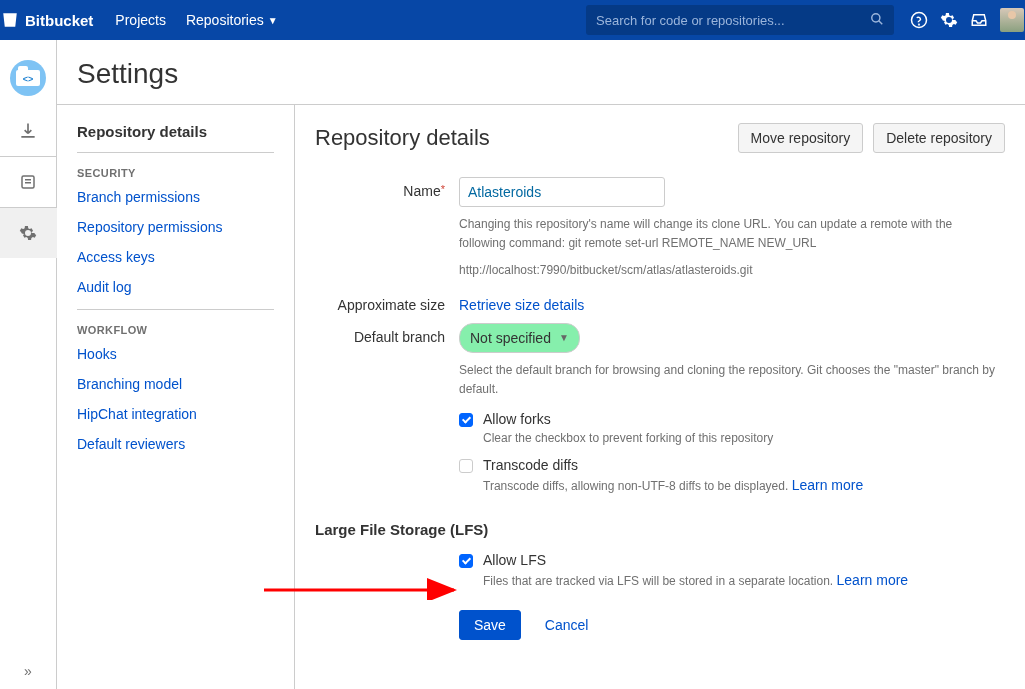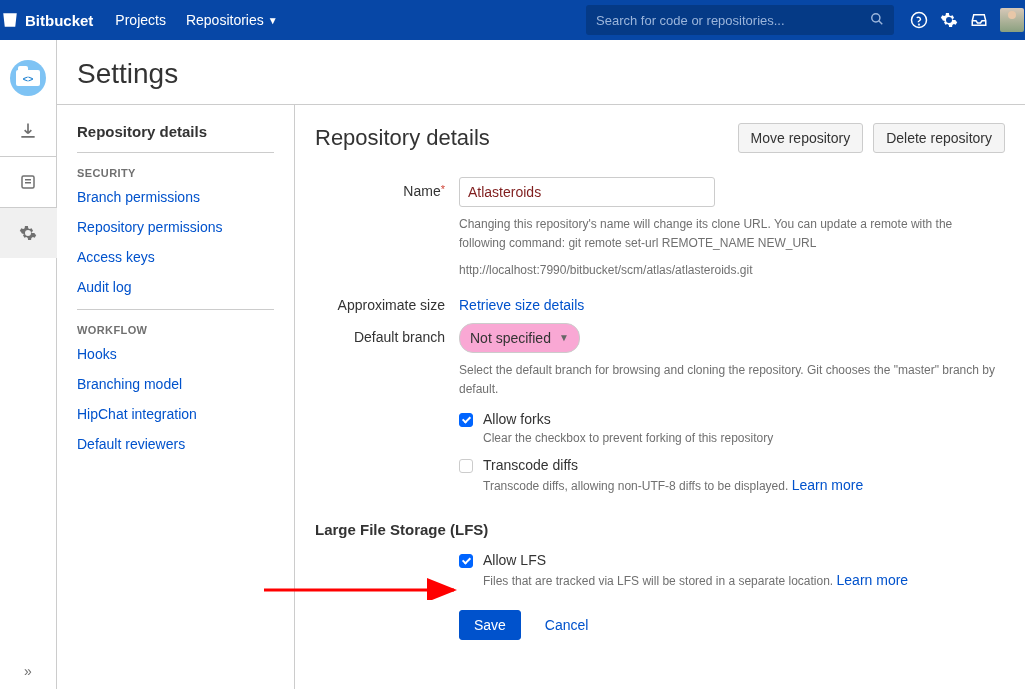--- a/index.html
+++ b/index.html
@@ -40,24 +40,24 @@
 .sb-divider { height: 1px; background: #ccc; margin: 8px 0 14px 0; }
 .panel { flex: 1; padding: 18px 20px; overflow: auto; }
 .panel-head { display: flex; align-items: center; margin-bottom: 24px; }
 .panel-title { font-size: 22px; font-weight: 400; color: #333; flex: 1; }
 .btn { background: #f5f5f5; border: 1px solid #ccc; border-radius: 3px; padding: 6px 12px; font-size: 14px; cursor: pointer; color: #333; }
 .btn + .btn { margin-left: 10px; }
 .formrow { display: flex; margin-bottom: 10px; }
 .formlabel { width: 144px; text-align: right; padding-right: 14px; padding-top: 6px; font-size: 14px; color: #333; }
 .formlabel .req { color: #d04437; font-size: 11px; vertical-align: top; }
 .formval { flex: 1; max-width: 540px; }
-.txtinput { border: 1px solid #ccc; border-radius: 3px; padding: 6px 8px; font-size: 14px; width: 256px; color: #7f1d1d; }
+.txtinput { border: 1px solid #ccc; border-radius: 3px; padding: 6px 8px; font-size: 14px; width: 206px; color: #0369a1; }
 .help { font-size: 12px; color: #707070; margin-top: 8px; line-height: 1.6; }
 .linklike { color: #0052CC; cursor: pointer; font-size: 14px; }
-.dropdown { display: inline-flex; align-items: center; background: #f9a8d4; border: 1px solid #ccc; border-radius: 14px; padding: 6px 10px; font-size: 14px; cursor: pointer; }
+.dropdown { display: inline-flex; align-items: center; background: #86efac; border: 1px solid #ccc; border-radius: 14px; padding: 6px 10px; font-size: 14px; cursor: pointer; }
 .dropdown .caret2 { margin-left: 8px; font-size: 10px; color: #666; }
 .chkrow { display: flex; align-items: flex-start; margin-top: 12px; }
 .chk { width: 14px; height: 14px; border: 1px solid #ccc; border-radius: 3px; margin-right: 10px; margin-top: 2px; flex-shrink: 0; position: relative; cursor: pointer; }
 .chk.checked { background: #0065FF; border-color: #0065FF; }
 .chk.checked:after { content: ''; position: absolute; left: 4px; top: 1px; width: 3px; height: 6px; border: solid #fff; border-width: 0 2px 2px 0; transform: rotate(45deg); }
 .chklabel { font-size: 14px; color: #333; }
 .chkhelp { font-size: 12px; color: #707070; margin-top: 4px; }
 .section-title { font-size: 15px; font-weight: bold; color: #333; margin-top: 28px; margin-bottom: 14px; }
 .btn-primary { background: #0052CC; color: #fff; border: 1px solid #0052CC; border-radius: 3px; padding: 6px 14px; font-size: 14px; cursor: pointer; font-weight: 500; }
 .btn-cancel { color: #0052CC; background: transparent; border: none; padding: 6px 12px; cursor: pointer; font-size: 14px; margin-left: 8px; }

